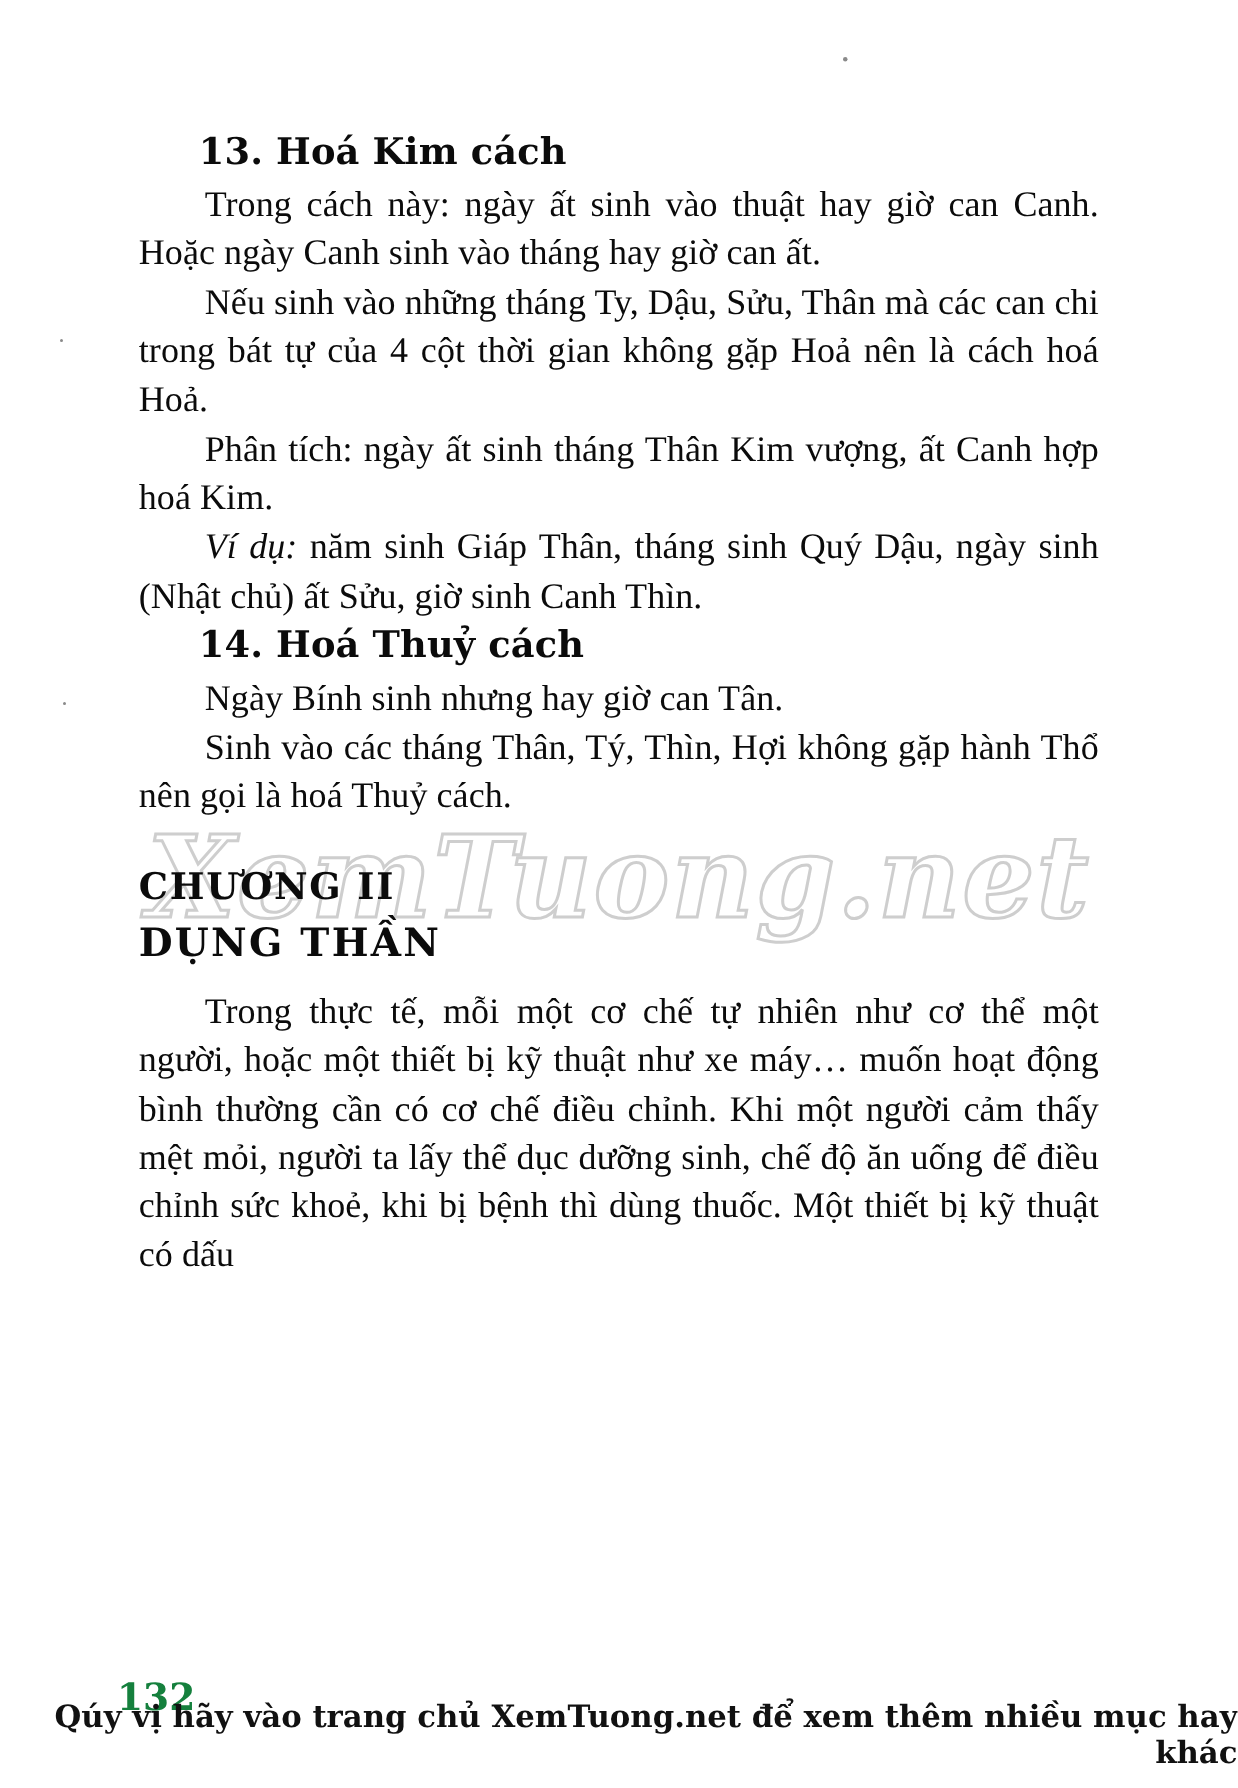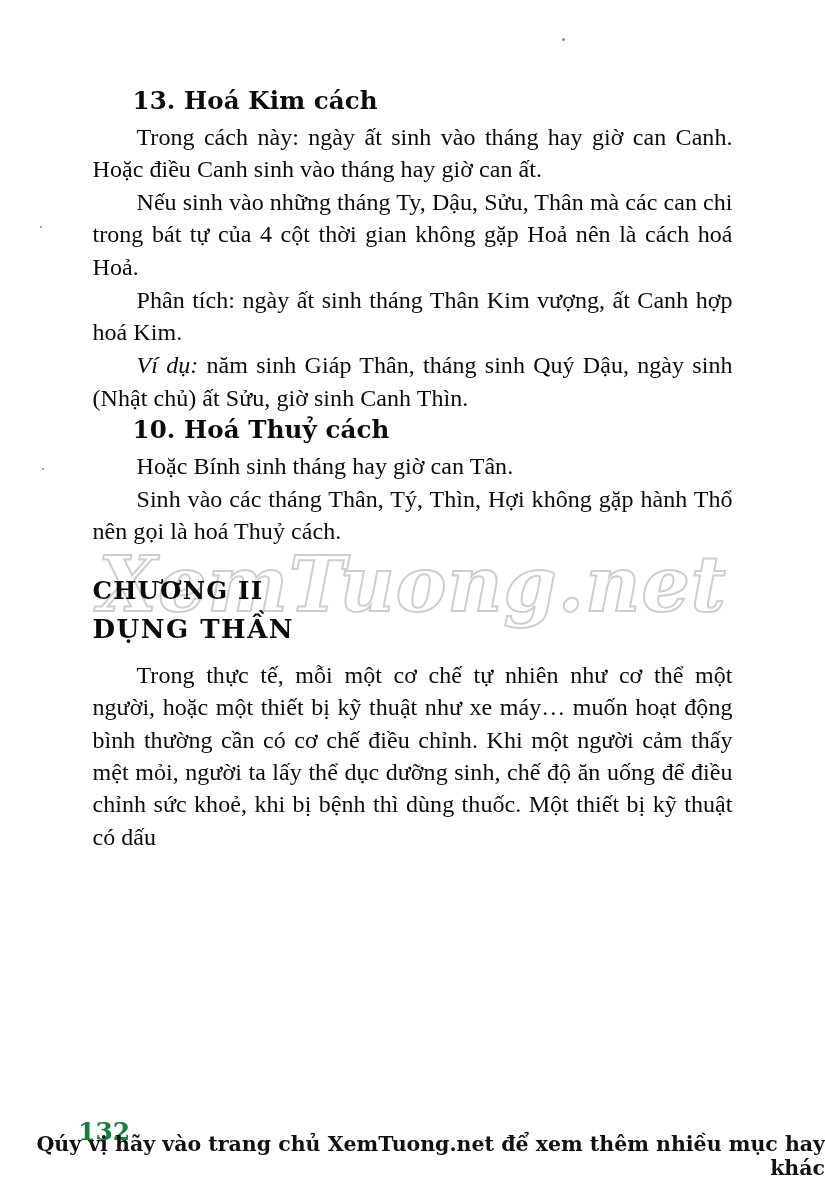--- a/index.html
+++ b/index.html
@@ -134,27 +134,27 @@
   <div class="noise-dot" style="top:226px; left:40px; width:2px; height:2px;"></div>
   <div class="noise-dot" style="top:468px; left:42px; width:2px; height:2px;"></div>
 
   <div class="watermark">
     <div class="watermark-text">XemTuong.net</div>
   </div>
 
   <div class="content">
 
     <h2 class="section-heading">13. Hoá Kim cách</h2>
-    <p class="para">Trong cách này: ngày ất sinh vào tháng hay giờ can Canh. Hoặc điều Canh sinh vào tháng hay giờ can ất.</p>
+    <p class="para">Trong cách này: ngày ất sinh vào thuật hay giờ can Canh. Hoặc ngày Canh sinh vào tháng hay giờ can ất.</p>
     <p class="para">Nếu sinh vào những tháng Ty, Dậu, Sửu, Thân mà các can chi trong bát tự của 4 cột thời gian không gặp Hoả nên là cách hoá Hoả.</p>
     <p class="para">Phân tích: ngày ất sinh tháng Thân Kim vượng, ất Canh hợp hoá Kim.</p>
     <p class="para"><span class="ital">Ví dụ:</span><span> năm sinh Giáp Thân, tháng sinh Quý Dậu, ngày sinh (Nhật chủ) ất Sửu, giờ sinh Canh Thìn.</span></p>
 
-    <h2 class="section-heading">10. Hoá Thuỷ cách</h2>
-    <p class="para">Hoặc Bính sinh tháng hay giờ can Tân.</p>
+    <h2 class="section-heading">14. Hoá Thuỷ cách</h2>
+    <p class="para">Ngày Bính sinh nhưng hay giờ can Tân.</p>
     <p class="para">Sinh vào các tháng Thân, Tý, Thìn, Hợi không gặp hành Thổ nên gọi là  hoá Thuỷ cách.</p>
 
     <div class="chapter-block">
       <div class="chapter-line">CHƯƠNG II</div>
       <div class="chapter-line title">DỤNG THẦN</div>
     </div>
 
     <p class="para">Trong thực tế, mỗi một cơ chế tự nhiên như cơ thể một người, hoặc một thiết bị kỹ thuật như xe máy… muốn hoạt động bình thường cần có cơ chế điều chỉnh. Khi một người cảm thấy mệt mỏi, người ta lấy thể dục dưỡng sinh, chế độ ăn uống để điều chỉnh sức khoẻ, khi bị bệnh thì dùng thuốc. Một thiết bị kỹ thuật có dấu</p>
 
   </div>

